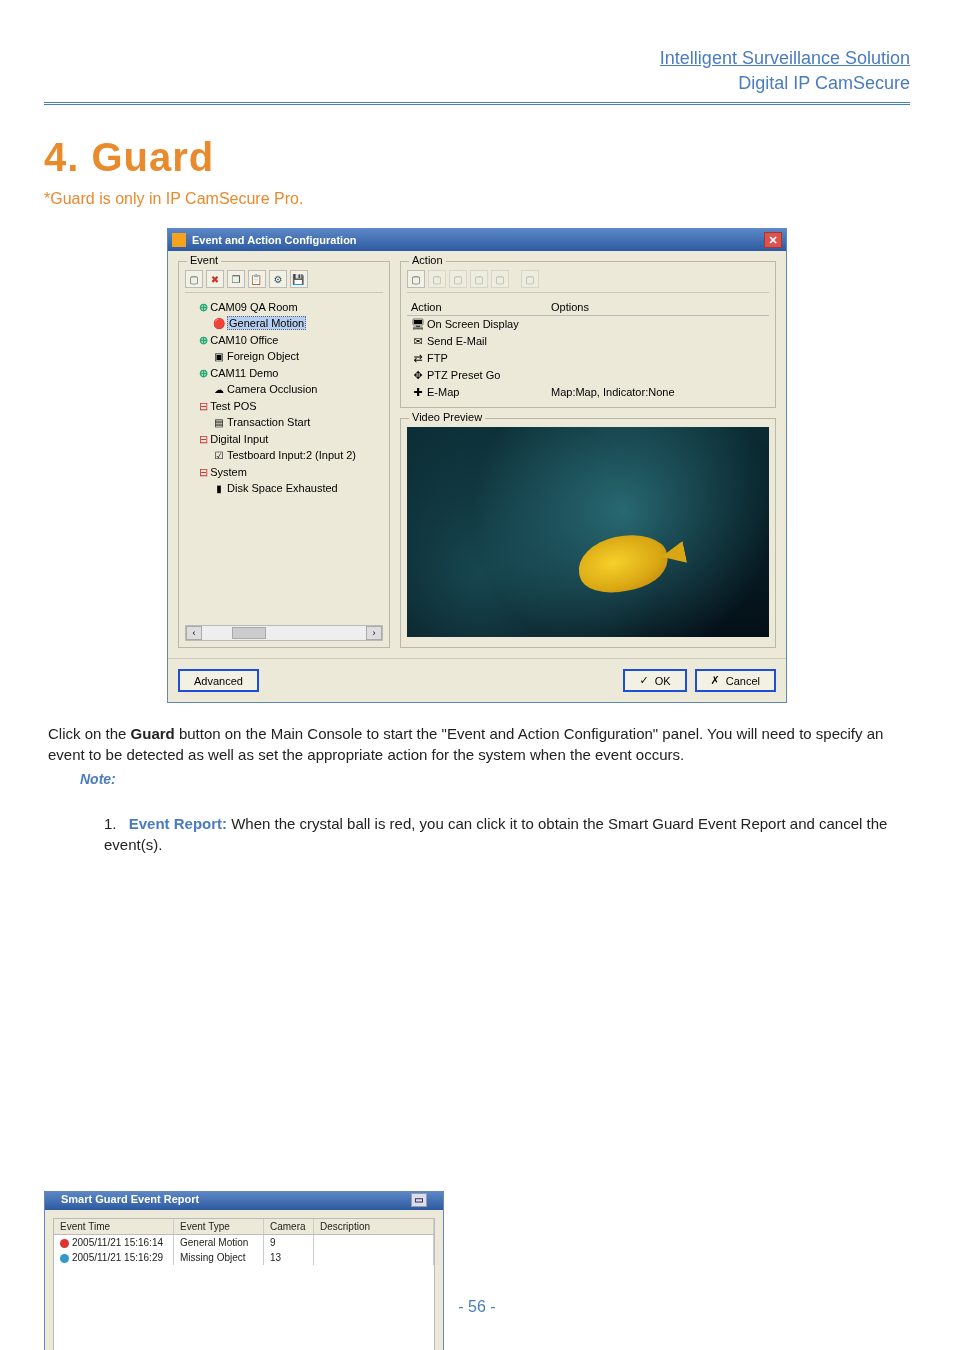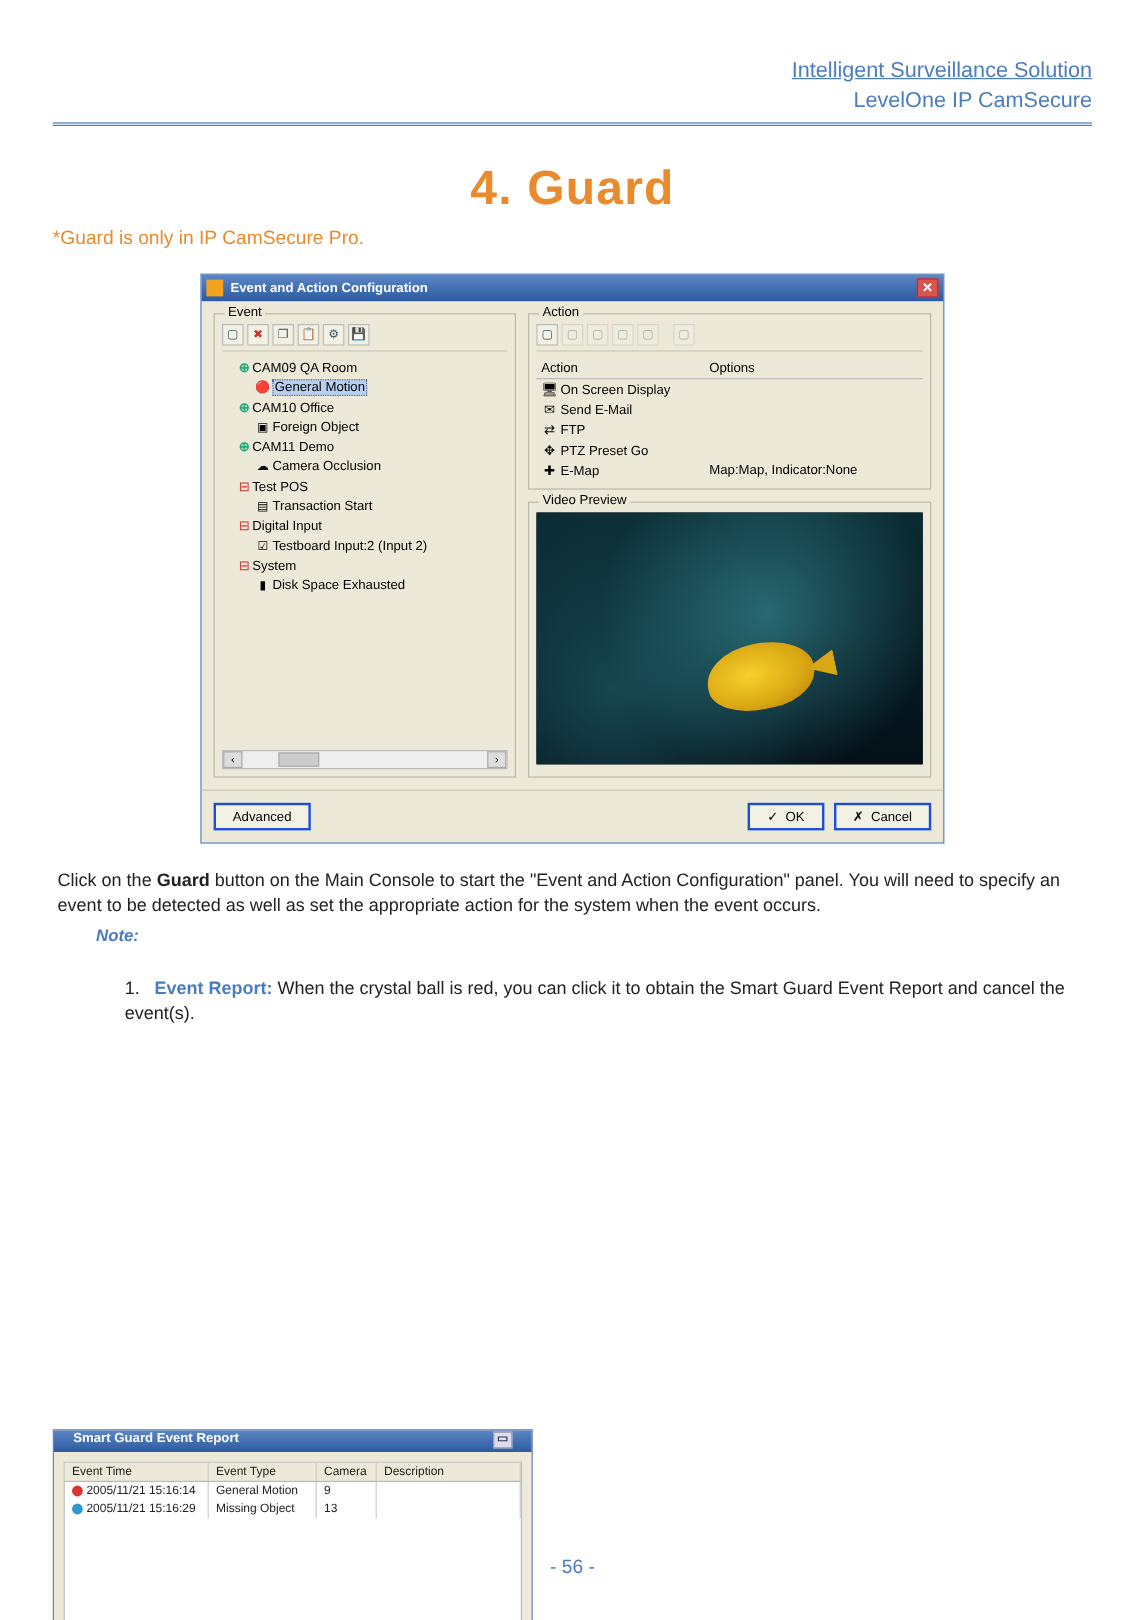--- a/index.html
+++ b/index.html
@@ -19,21 +19,21 @@
     font-size: 18px;
   }
   .header-line1 { color: #4a7cc0; text-decoration: underline; }
   .header-line2 { color: #4a7cc0; margin-top: 4px; }
   .blue-rule {
     border: none;
     border-top: 3px double #4a7cc0;
     margin: 8px 0 24px 0;
   }
   .chapter-title {
-    text-align: center;
+    text-align: left;
     color: #e98a2d;
     font-size: 40px;
     font-weight: bold;
     margin: 30px 0 10px 0;
     letter-spacing: 1px;
   }
   .orange-note {
     color: #e98a2d;
     font-size: 16px;
     margin-bottom: 20px;
@@ -82,21 +82,21 @@
     position: relative;
   }
   .fieldset > .legend {
     position: absolute;
     top: -8px;
     left: 8px;
     background: #ece9d8;
     padding: 0 3px;
     font-size: 11px;
   }
-  .event-col { width: 252px; }
+  .event-col { width: 212px; }
   .action-col { flex:1; display:flex; flex-direction:column; gap:10px; }
   .toolbar { display:flex; gap:3px; margin-bottom:6px; padding-bottom:4px; border-bottom:1px solid #c9c9b8;}
   .tb-btn {
     width:18px;height:18px;border:1px solid #bbb;background:#f3f1e4;
     display:flex;align-items:center;justify-content:center;font-size:10px;color:#356;
   }
   .tree { font-size:11px; line-height:16px; height:320px; overflow:hidden; }
   .tree ul { list-style:none; padding-left:14px; }
   .tree li { white-space:nowrap; }
   .cam-icon { color:#2a7; font-weight:bold; margin-right:2px; }
@@ -176,21 +176,21 @@
     position:absolute; bottom:34px; left:0; right:0; text-align:center;
     color:#4a7cc0; font-size:16px;
   }
 </style>
 </head>
 <body>
 
 <div class="page">
   <div class="header-right">
     <div class="header-line1">Intelligent Surveillance Solution</div>
-    <div class="header-line2">LevelOne IP CamSecure</div>
+    <div class="header-line2">Digital IP CamSecure</div>
   </div>
   <hr class="blue-rule">
 
   <div class="chapter-title">4. Guard</div>
   <div class="orange-note">*Guard is only in IP CamSecure Pro.</div>
 
   <div class="dialog">
     <div class="dlg-titlebar">
       <span class="dlg-title-icon"></span>
       <span>Event and Action Configuration</span>

